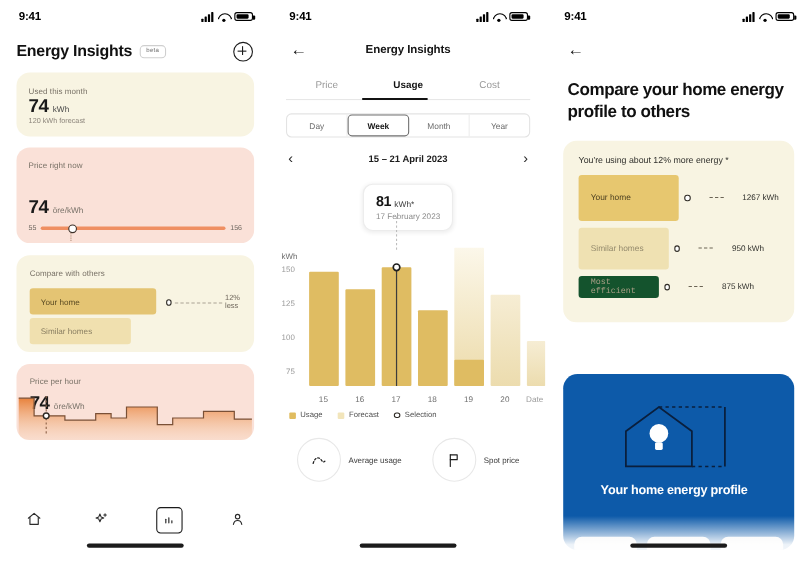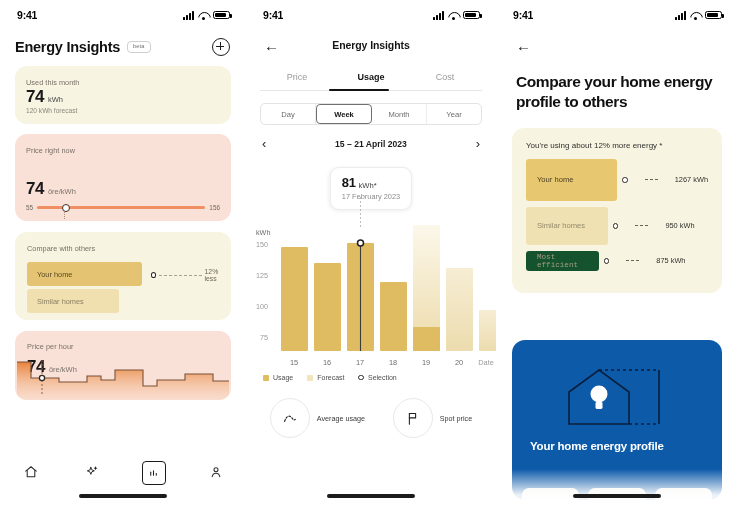--- a/index.html
+++ b/index.html
@@ -113,21 +113,21 @@
   .cmp-head{font-size:8px;color:#30302c;margin-bottom:9px;}
   .bar-row{position:relative;display:flex;align-items:center;margin-bottom:6px;}
   .bar{border-radius:3px;display:flex;align-items:center;padding-left:11px;box-sizing:border-box;}
   .b1{height:42px;background:#e7c76f;color:#4d4021;font-size:7.6px;}
   .b2{height:38px;background:#efe1b2;color:#948a6d;font-size:7.6px;}
   .b3{height:20px;background:#14532d;color:#a79d84;font-size:7.6px;font-family:Liberation Mono, monospace;}
   .bar-annot{display:flex;align-items:center;gap:17px;margin-left:5px;}
   .dash-s{width:13px;border-top:1px dashed #6b6455;}
   .bar-val{font-size:7.4px;color:#2f2f2b;white-space:nowrap;}
   .blue-card{position:absolute;left:16px;right:16px;top:340px;height:160px;background:#0d5aa9;border-radius:13px;overflow:hidden;}
-  .blue-title{position:absolute;left:18px;bottom:48px;color:#fff;font-size:11.5px;font-weight:bold;letter-spacing:-.2px;}
+  .blue-title{position:absolute;left:34px;bottom:48px;color:#fff;font-size:11.5px;font-weight:bold;letter-spacing:-.2px;}
   .blue-btns{position:absolute;left:10px;right:10px;bottom:-14px;display:flex;gap:9px;}
   .blue-btn{flex:1;height:26px;background:#f3f3f1;border-radius:7px;}
   .fade{position:absolute;left:0;right:0;bottom:0;height:42px;background:linear-gradient(to bottom,rgba(255,255,255,0) 0%,rgba(255,255,255,.92) 62%,#fff 100%);pointer-events:none;}
 </style>
 </head>
 <body>
 
 <div class="stage">
 
   <div class="screen s1">

